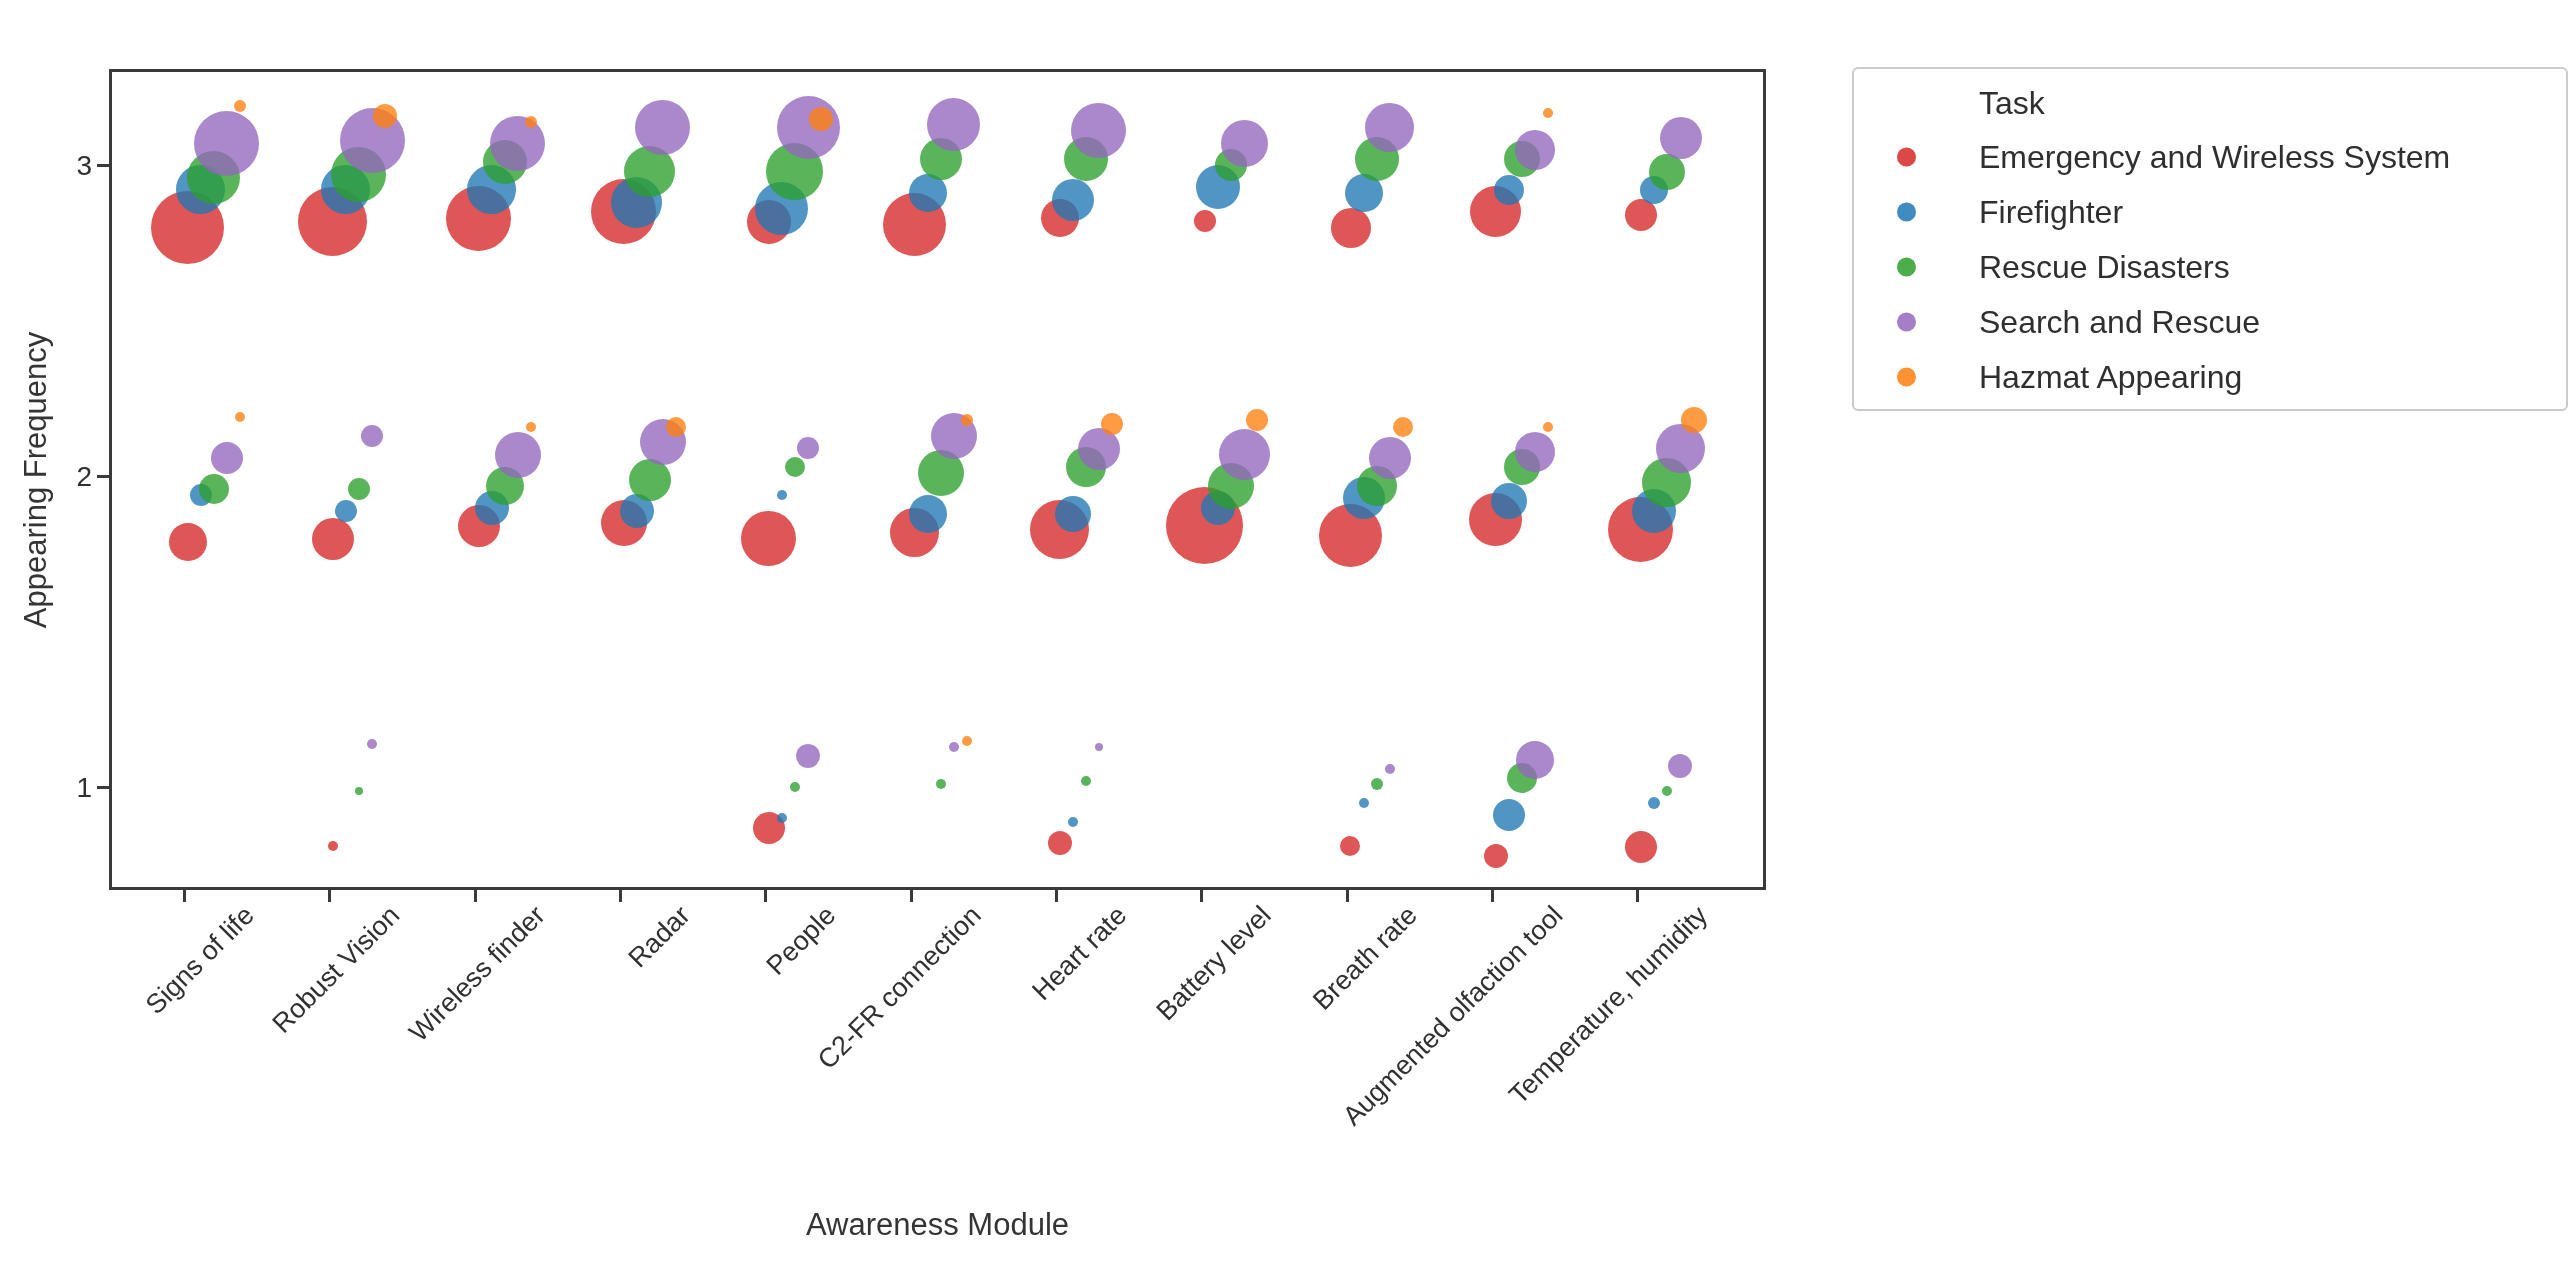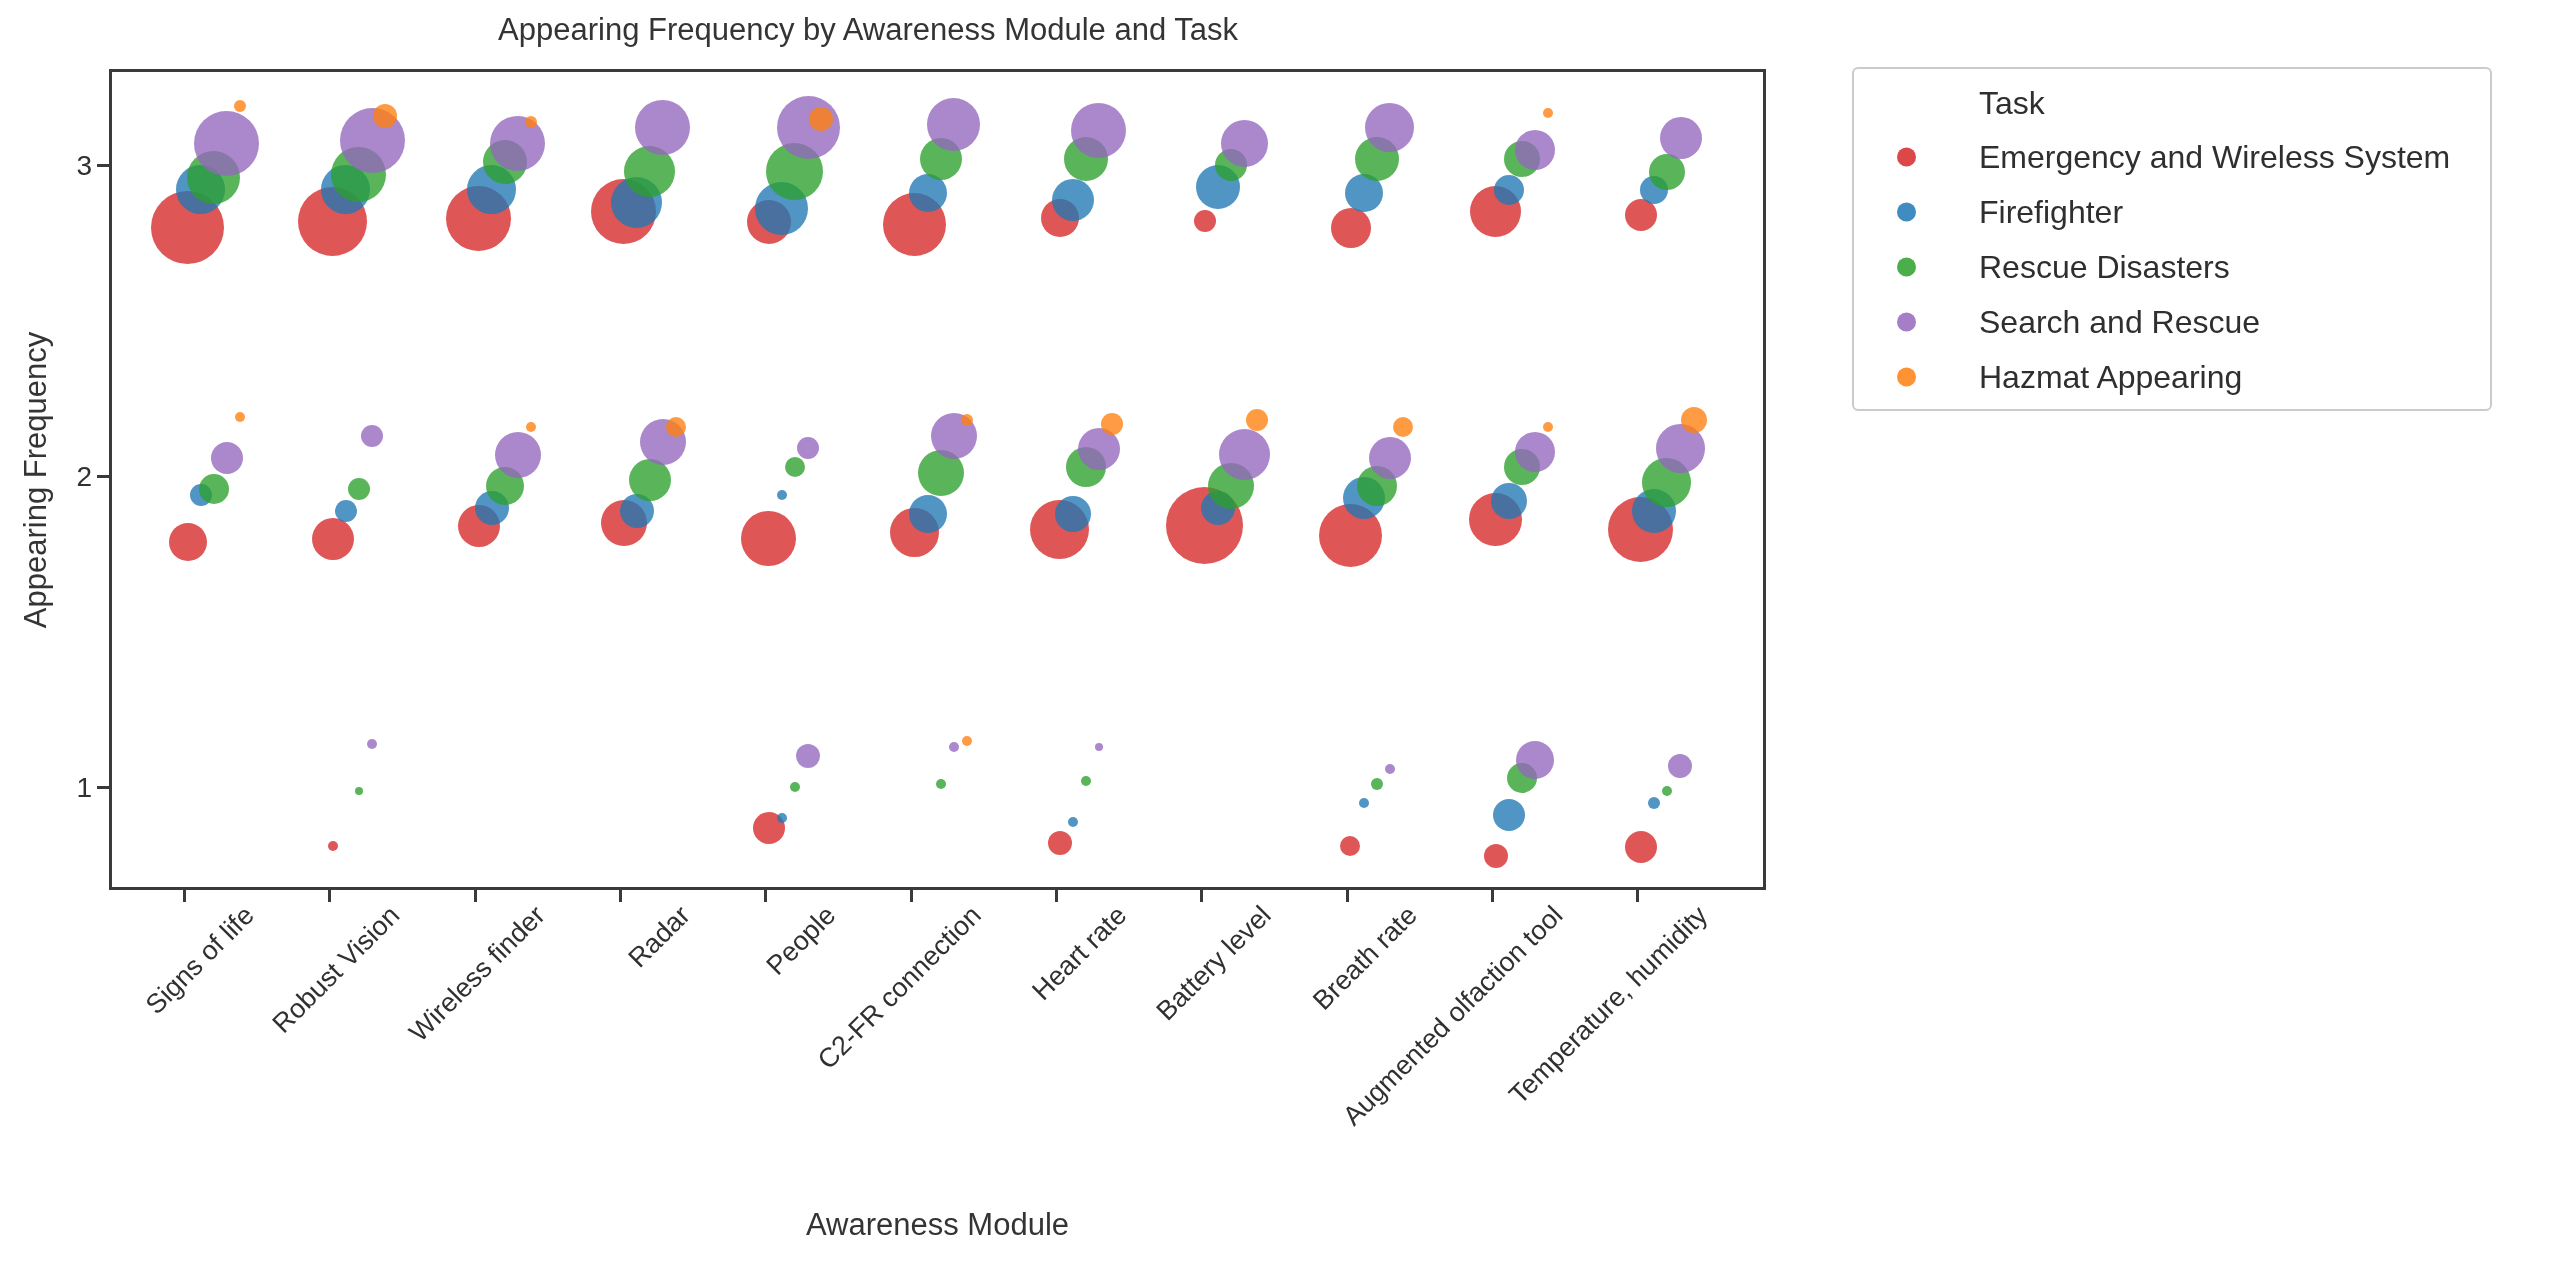--- a/index.html
+++ b/index.html
@@ -13,34 +13,33 @@
   .ytick-label{position:absolute;width:46px;text-align:right;font-size:28px;line-height:34px;color:#303030;}
   .ytick-mark{position:absolute;height:3px;width:12px;background:#3a3a3a;}
   .xtick-mark{position:absolute;width:3px;height:12px;background:#3a3a3a;}
   .xlab-anchor{position:absolute;width:0;height:0;}
   .xlab-anchor span{position:absolute;right:0;top:0;white-space:nowrap;font-size:27px;color:#303030;
         transform:rotate(-45deg);transform-origin:100% 0;}
   .ylabel{position:absolute;left:36px;top:480px;transform:translate(-50%,-50%) rotate(-90deg);
         white-space:nowrap;font-size:31px;color:#343434;}
   .xlabel{position:absolute;left:109px;top:1207px;width:1657px;text-align:center;
         font-size:31px;color:#343434;}
-  #legend{position:absolute;left:1852px;top:67px;width:640px;height:344px;
+  #legend{position:absolute;left:1852px;top:67px;width:716px;height:344px;
         border:2px solid #cbcbcb;border-radius:6px;background:#fff;box-sizing:border-box;}
   .legend-title{position:absolute;left:125px;top:16px;font-size:32px;color:#2f2f2f;}
   .legend-row{position:absolute;left:0;width:100%;height:40px;}
   .legend-dot{position:absolute;left:43px;top:50%;transform:translateY(-50%);
         width:19px;height:19px;border-radius:50%;opacity:0.85;}
   .legend-text{position:absolute;left:125px;top:50%;transform:translateY(-50%);
         font-size:32px;white-space:nowrap;color:#2f2f2f;}
 </style>
 </head>
 <body>
 
 <div id="canvas">
-  <div class="title">Appearing Frequency by Awareness Module and Task</div>
   <div class="ylabel">Appearing Frequency</div>
   <div id="plot">
       <div class="bubble" style="left: 39px; top: 119px; width: 73px; height: 73px; background: rgb(214, 39, 40);"></div>
       <div class="bubble" style="left: 186px; top: 115px; width: 69px; height: 69px; background: rgb(214, 39, 40);"></div>
       <div class="bubble" style="left: 334px; top: 114px; width: 65px; height: 65px; background: rgb(214, 39, 40);"></div>
       <div class="bubble" style="left: 479px; top: 107px; width: 65px; height: 65px; background: rgb(214, 39, 40);"></div>
       <div class="bubble" style="left: 635px; top: 128px; width: 44px; height: 44px; background: rgb(214, 39, 40);"></div>
       <div class="bubble" style="left: 771px; top: 121px; width: 63px; height: 63px; background: rgb(214, 39, 40);"></div>
       <div class="bubble" style="left: 929px; top: 127px; width: 38px; height: 38px; background: rgb(214, 39, 40);"></div>
       <div class="bubble" style="left: 1082px; top: 138px; width: 22px; height: 22px; background: rgb(214, 39, 40);"></div>

